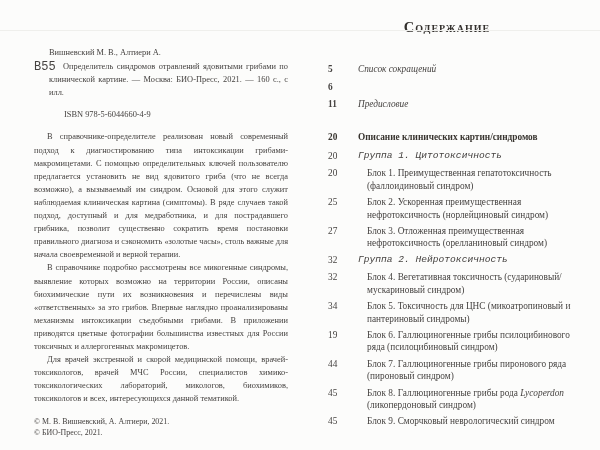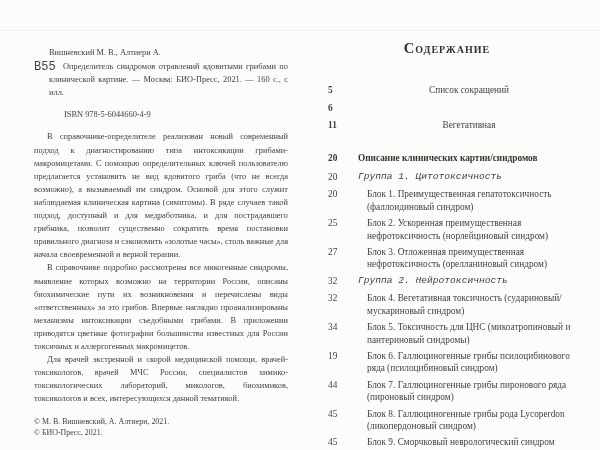--- a/index.html
+++ b/index.html
@@ -18,37 +18,37 @@
   .page-left{padding:46px 12px 0 34px;font-size:8.4px;line-height:13.1px;}
   .authors-line{margin-left:15px;margin-bottom:1px;}
   .citation-row{display:flex;}
   .index-code{width:15px;flex:0 0 15px;font-size:12px;padding-top:1px;font-family:Liberation Mono, monospace;}
   .citation-text{flex:1;text-indent:14px;text-align:justify;}
   .isbn-line{margin:9px 0 9px 30px;}
   .annotation p{margin:0;text-indent:13px;text-align:justify;}
   .copyright{margin-top:11px;font-size:7.9px;line-height:11px;}
 
   
-  .page-right{padding:42px 16px 0 28px;font-size:9.3px;line-height:12.4px;}
+  .page-right{padding:21px 16px 0 28px;font-size:9.3px;line-height:12.4px;}
   .toc-title{
     text-align:center;font-weight:bold;font-variant:small-caps;
     font-size:14.5px;letter-spacing:1px;color:#33302d;
     margin-bottom:30px;margin-right:18px;
   }
   .toc-row{display:flex;margin-bottom:4px;}
   .toc-num{flex:0 0 30px;}
   .toc-label{flex:1;max-width:222px;}
   .toc-row.front{margin-bottom:5px;}
   .toc-row.front .toc-num{font-weight:bold;}
-  .toc-row.front .toc-label{text-align:center;}
+  .toc-row.front .toc-label{font-style:italic;}
   .toc-row.heading{margin-top:20px;margin-bottom:7px;font-weight:bold;color:#38342f;}
   .toc-row.group{margin-top:4px;margin-bottom:5px;}
   .toc-row.group .toc-label{font-style:italic;font-size:9.6px;font-family:Liberation Mono, monospace;}
   .toc-row.block .toc-label{padding-left:9px;}
-  .italic{}
+  .italic{font-style:italic;}
 </style>
 </head>
 <body>
 
 <div class="spread">
   <div class="scan-line"></div>
 
   <div class="page page-left">
     <div class="authors-line">Вишневский М. В., Алтиери А.</div>
 
@@ -77,21 +77,21 @@
 
     <div class="toc-row front">
       <span class="toc-num">5</span>
       <span class="toc-label">Список сокращений</span>
     </div>
     <div class="toc-row front">
       <span class="toc-num">6</span>
     </div>
     <div class="toc-row front">
       <span class="toc-num">11</span>
-      <span class="toc-label">Вегетативная</span>
+      <span class="toc-label">Предисловие</span>
     </div>
 
     <div class="toc-row heading">
       <span class="toc-num">20</span>
       <span class="toc-label">Описание клинических картин/синдромов</span>
     </div>
 
     <div class="toc-row group">
       <span class="toc-num">20</span>
       <span class="toc-label">Группа 1. Цитотоксичность</span>

